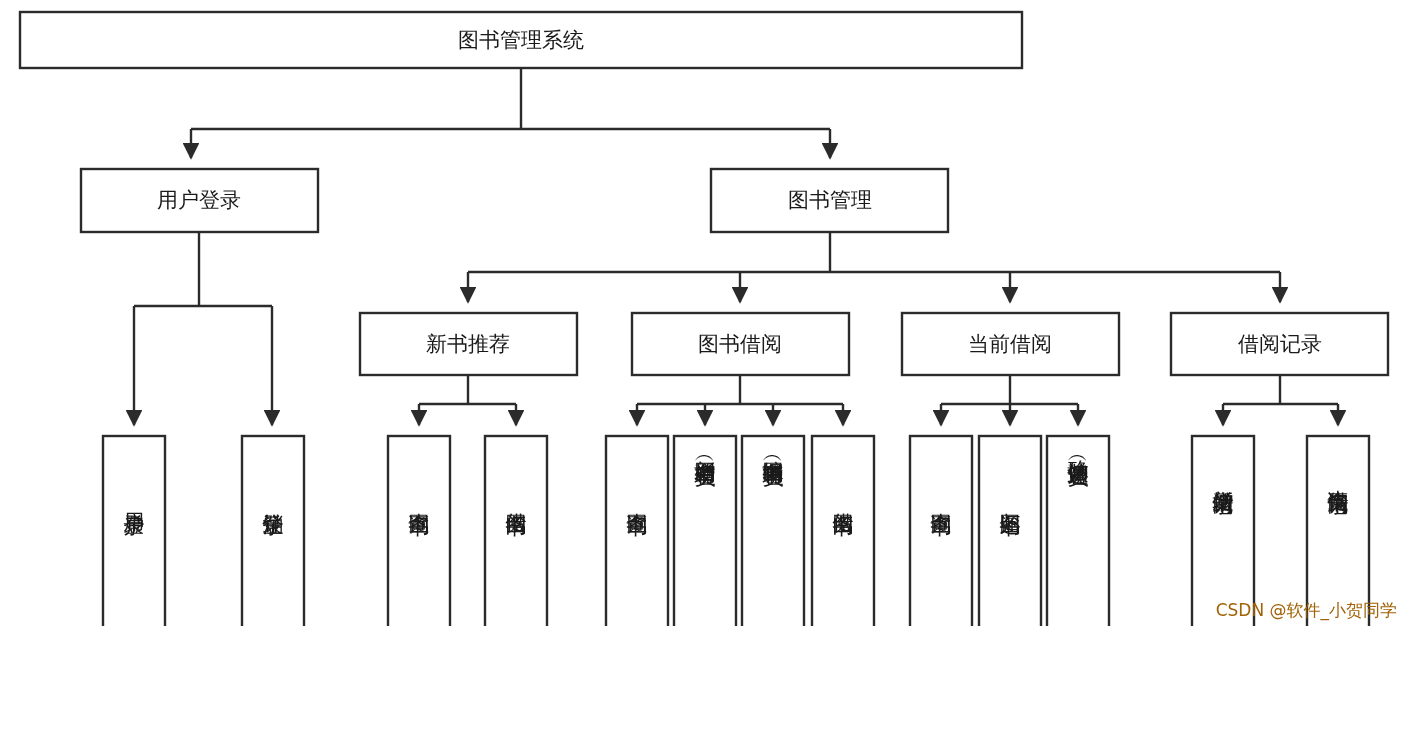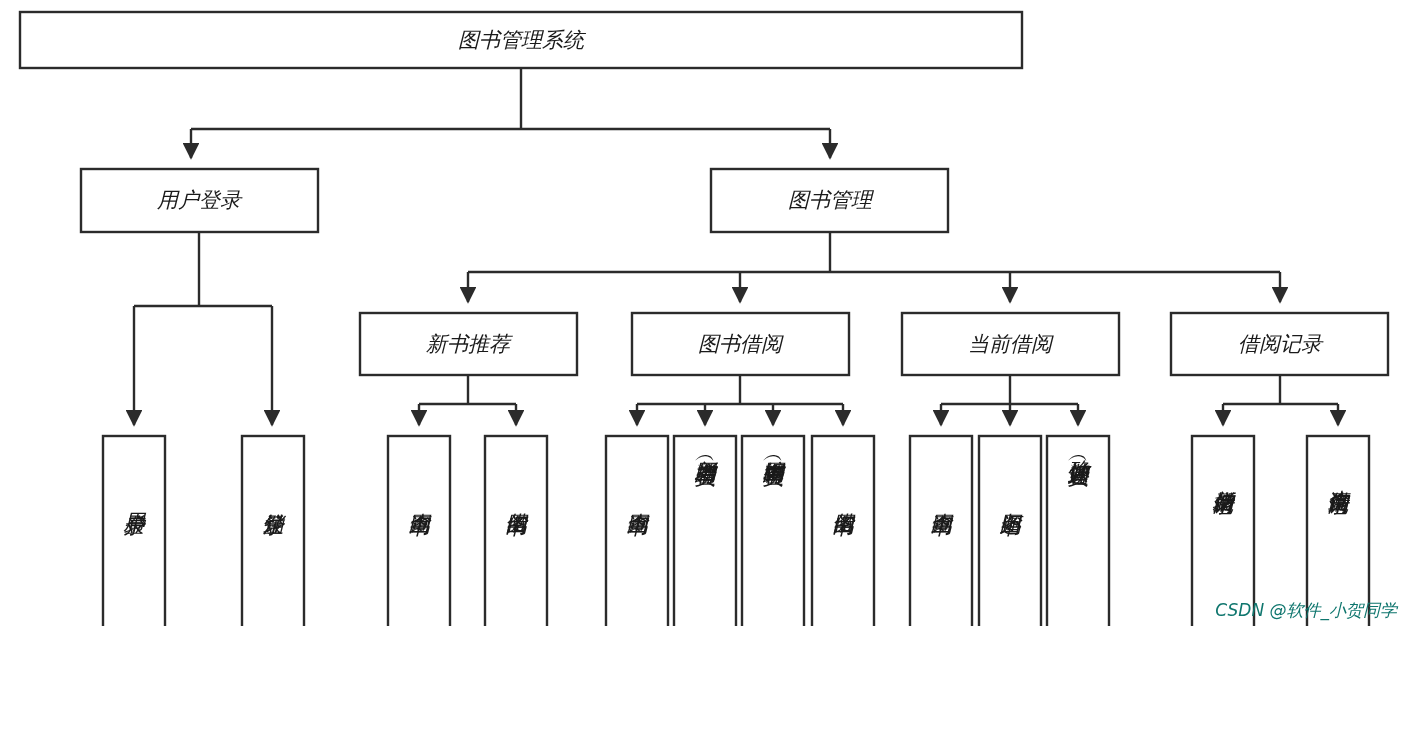--- a/index.html
+++ b/index.html
@@ -10,21 +10,20 @@
   }
   body {
     font-family: "DejaVu Sans", "Liberation Sans", sans-serif;
   }
   #diagram-root {
     position: relative;
     width: 1405px;
     height: 626px;
     background: #ffffff;
     overflow: hidden;
-    font-style: italic;
   }
   svg.canvas {
     position: absolute;
     left: 0;
     top: 0;
     width: 1405px;
     height: 747px;
   }
   .node-box {
     fill: #ffffff;
@@ -54,21 +53,21 @@
     fill: #1a1a1a;
     text-anchor: middle;
     letter-spacing: 1px;
   }
   .watermark {
     position: absolute;
     right: 8px;
     bottom: 4px;
     font-family: "DejaVu Sans", "Liberation Sans", sans-serif;
     font-size: 17px;
-    color: #0f766e;
+    color: #a16207;
     white-space: nowrap;
     user-select: none;
   }
 </style>
 </head>
 <body>
 
 <div id="diagram-root">
 
   <svg class="canvas" viewBox="0 0 1405 747" xmlns="http://www.w3.org/2000/svg">

